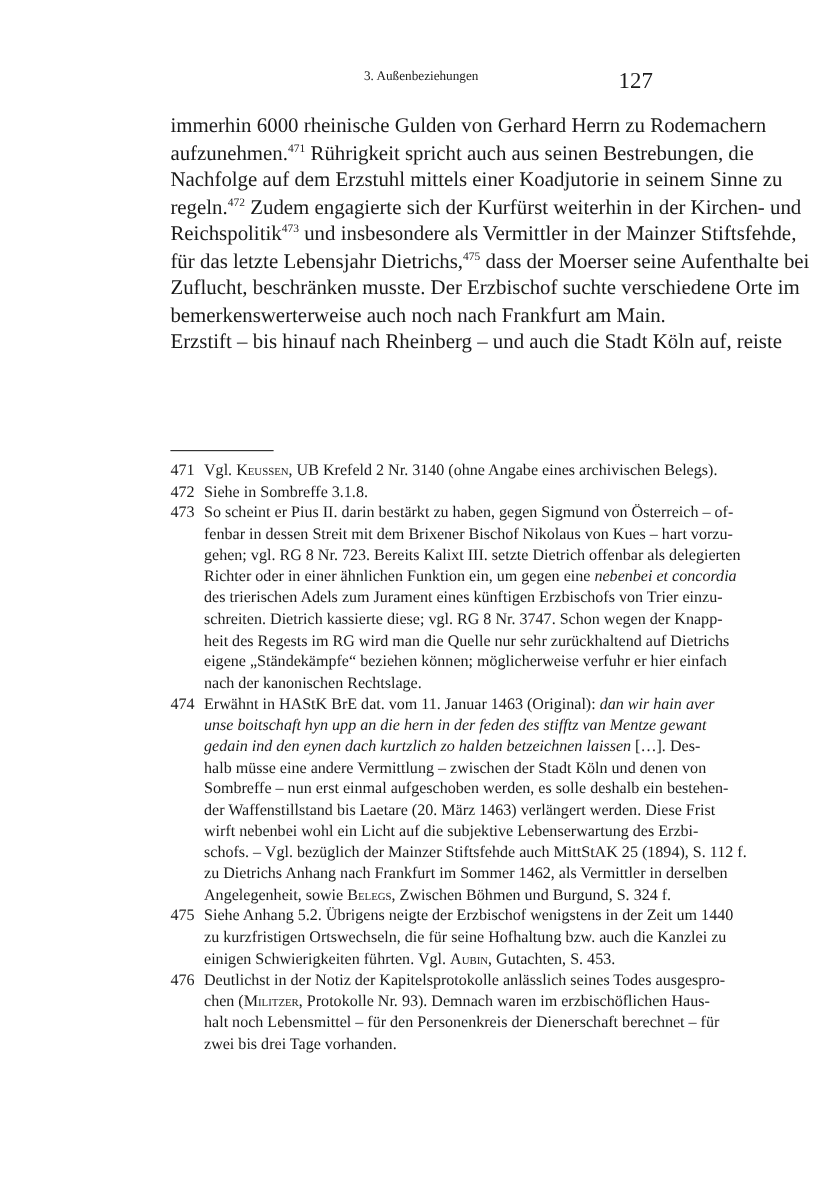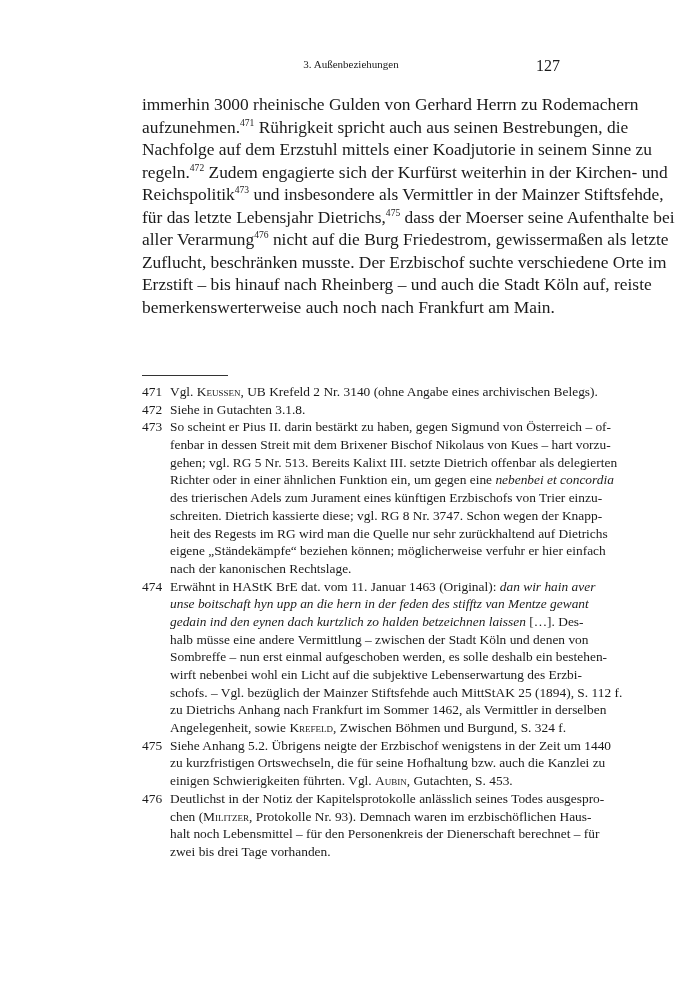--- a/index.html
+++ b/index.html
@@ -1,20 +1,20 @@
 <!DOCTYPE html>
 <html><head>
 <meta charset="utf-8">
 <style>
   html, body { margin: 0; padding: 0; background: #ffffff; }
   body { width: 700px; height: 988px; position: relative; overflow: hidden;
          font-family: "Liberation Serif", "DejaVu Serif", serif; color: #1a1a1a; }
   .running-head { position: absolute; top: 58px; left: 142px; width: 418px; height: 22px; }
   .rh-title { position: absolute; left: 0; right: 0; text-align: center; font-size: 11px; top: 0; }
-  .rh-page { position: absolute; right: 0; top: -1px; font-size: 16px; }
+  .rh-page { position: absolute; right: 16px; top: -1px; font-size: 19px; }
   .main-text { position: absolute; top: 93px; left: 142px; width: 418px; }
   .main-text .line { display: block; font-size: 17.4px; line-height: 22.5px; height: 22.5px;
                      text-align: justify; text-align-last: justify; white-space: nowrap; overflow: visible; }
   .main-text .line.last { text-align-last: left; }
   sup { font-size: 0.55em; vertical-align: 0.7em; line-height: 0; }
   .rule { position: absolute; top: 375px; left: 142px; width: 86px; height: 0; border-top: 1px solid #333; }
   .notes { position: absolute; top: 383px; left: 142px; width: 418px; }
   .note { position: relative; }
   .note-num { position: absolute; left: 0; top: 0; font-size: 13.4px; line-height: 17.7px; }
   .note-body { margin-left: 28px; }
@@ -26,73 +26,73 @@
 </style>
 </head>
 <body>
 
 <div class="running-head">
   <span class="rh-title">3. Außenbeziehungen</span>
   <span class="rh-page">127</span>
 </div>
 
 <div class="main-text" id="main-text">
-    <span class="line">immerhin 3000 rheinische Gulden von Gerhard Herrn zu Rodemachern</span>
+    <span class="line">immerhin 6000 rheinische Gulden von Gerhard Herrn zu Rodemachern</span>
     <span class="line">aufzunehmen.<sup>471</sup> Rührigkeit spricht auch aus seinen Bestrebungen, die</span>
     <span class="line">Nachfolge auf dem Erzstuhl mittels einer Koadjutorie in seinem Sinne zu</span>
     <span class="line">regeln.<sup>472</sup> Zudem engagierte sich der Kurfürst weiterhin in der Kirchen- und</span>
     <span class="line">Reichspolitik<sup>473</sup> und insbesondere als Vermittler in der Mainzer Stiftsfehde,</span>
     <span class="line">für das letzte Lebensjahr Dietrichs,<sup>475</sup> dass der Moerser seine Aufenthalte bei</span>
-    <span class="line">aller Verarmung<sup>476</sup> nicht auf die Burg Friedestrom, gewissermaßen als letzte</span>
     <span class="line">Zuflucht, beschränken musste. Der Erzbischof suchte verschiedene Orte im</span>
+    <span class="line last">bemerkenswerterweise auch noch nach Frankfurt am Main.</span>
     <span class="line">Erzstift – bis hinauf nach Rheinberg – und auch die Stadt Köln auf, reiste</span>
-    <span class="line last">bemerkenswerterweise auch noch nach Frankfurt am Main.</span>
   </div>
 
 <div class="rule"></div>
 
 <div class="notes" id="notes">
     <div class="note">
       <span class="note-num">471</span>
       <div class="note-body">
         <span class="note-line last">Vgl. <span class="sc">Keussen</span>, UB Krefeld 2 Nr. 3140 (ohne Angabe eines archivischen Belegs).</span>
       </div>
     </div>
     <div class="note">
       <span class="note-num">472</span>
       <div class="note-body">
-        <span class="note-line last">Siehe in Gutachten 3.1.8.</span>
+        <span class="note-line last">Siehe in Sombreffe 3.1.8.</span>
       </div>
     </div>
     <div class="note">
       <span class="note-num">473</span>
       <div class="note-body">
         <span class="note-line">So scheint er Pius II. darin bestärkt zu haben, gegen Sigmund von Österreich – of-</span>
         <span class="note-line">fenbar in dessen Streit mit dem Brixener Bischof Nikolaus von Kues – hart vorzu-</span>
-        <span class="note-line">gehen; vgl. RG 5 Nr. 513. Bereits Kalixt III. setzte Dietrich offenbar als delegierten</span>
+        <span class="note-line">gehen; vgl. RG 8 Nr. 723. Bereits Kalixt III. setzte Dietrich offenbar als delegierten</span>
         <span class="note-line">Richter oder in einer ähnlichen Funktion ein, um gegen eine <i>nebenbei et concordia</i></span>
         <span class="note-line">des trierischen Adels zum Jurament eines künftigen Erzbischofs von Trier einzu-</span>
         <span class="note-line">schreiten. Dietrich kassierte diese; vgl. RG 8 Nr. 3747. Schon wegen der Knapp-</span>
         <span class="note-line">heit des Regests im RG wird man die Quelle nur sehr zurückhaltend auf Dietrichs</span>
         <span class="note-line">eigene „Ständekämpfe“ beziehen können; möglicherweise verfuhr er hier einfach</span>
         <span class="note-line last">nach der kanonischen Rechtslage.</span>
       </div>
     </div>
     <div class="note">
       <span class="note-num">474</span>
       <div class="note-body">
         <span class="note-line">Erwähnt in HAStK BrE dat. vom 11. Januar 1463 (Original): <i>dan wir hain aver</i></span>
         <span class="note-line"><i>unse boitschaft hyn upp an die hern in der feden des stifftz van Mentze gewant</i></span>
         <span class="note-line"><i>gedain ind den eynen dach kurtzlich zo halden betzeichnen laissen</i> […]. Des-</span>
         <span class="note-line">halb müsse eine andere Vermittlung – zwischen der Stadt Köln und denen von</span>
         <span class="note-line">Sombreffe – nun erst einmal aufgeschoben werden, es solle deshalb ein bestehen-</span>
+        <span class="note-line">der Waffenstillstand bis Laetare (20. März 1463) verlängert werden. Diese Frist</span>
         <span class="note-line">wirft nebenbei wohl ein Licht auf die subjektive Lebenserwartung des Erzbi-</span>
         <span class="note-line">schofs. – Vgl. bezüglich der Mainzer Stiftsfehde auch MittStAK 25 (1894), S. 112 f.</span>
         <span class="note-line">zu Dietrichs Anhang nach Frankfurt im Sommer 1462, als Vermittler in derselben</span>
-        <span class="note-line last">Angelegenheit, sowie <span class="sc">Krefeld</span>, Zwischen Böhmen und Burgund, S. 324 f.</span>
+        <span class="note-line last">Angelegenheit, sowie <span class="sc">Belegs</span>, Zwischen Böhmen und Burgund, S. 324 f.</span>
       </div>
     </div>
     <div class="note">
       <span class="note-num">475</span>
       <div class="note-body">
         <span class="note-line">Siehe Anhang 5.2. Übrigens neigte der Erzbischof wenigstens in der Zeit um 1440</span>
         <span class="note-line">zu kurzfristigen Ortswechseln, die für seine Hofhaltung bzw. auch die Kanzlei zu</span>
         <span class="note-line last">einigen Schwierigkeiten führten. Vgl. <span class="sc">Aubin</span>, Gutachten, S. 453.</span>
       </div>
     </div>

